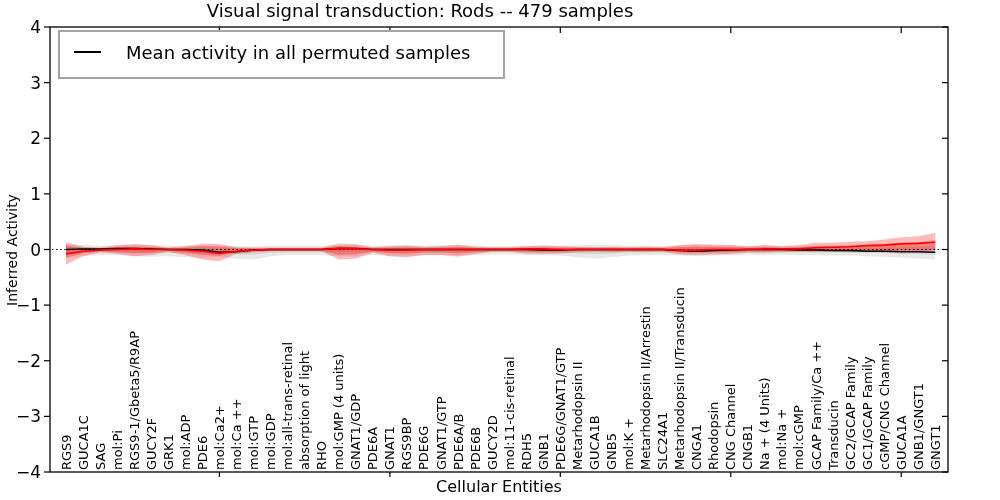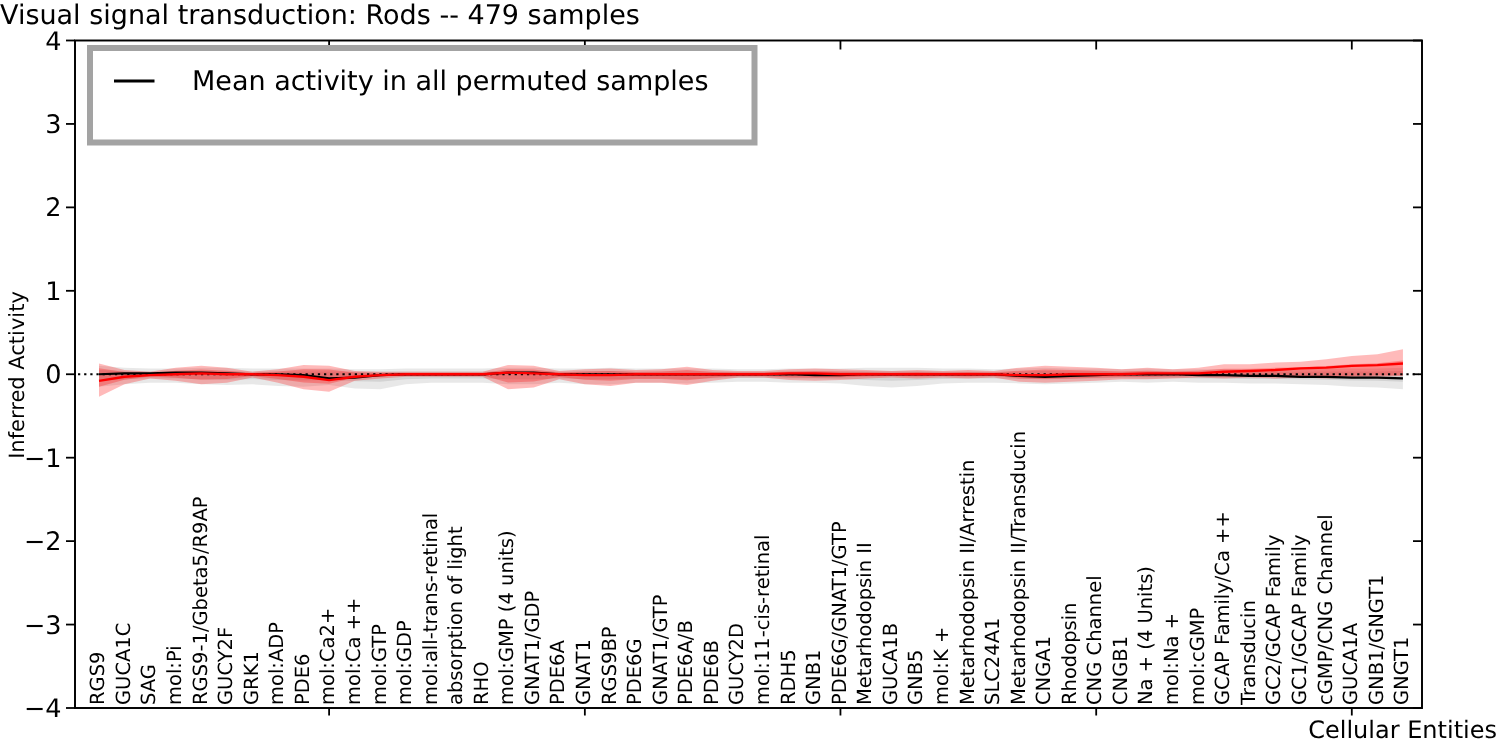--- a/index.html
+++ b/index.html
@@ -1,26 +1,26 @@
 <!DOCTYPE html>
 <html><head>
 <meta charset="utf-8">
 <style>
   html,body{margin:0;padding:0;background:#fff;}
   .fig{position:relative;width:1000px;height:500px;background:#fff;overflow:hidden;
        font-family:"DejaVu Sans","Liberation Sans",sans-serif;color:#000;}
   svg{position:absolute;left:0;top:0;}
   svg text{font-family:"DejaVu Sans","Liberation Sans",sans-serif;fill:#000;}
-  .title{position:absolute;left:0;top:0;width:840px;text-align:left;
+  .title{position:absolute;left:0;top:0;width:840px;text-align:center;
          font-size:18px;line-height:22px;}
-  .xlab{position:absolute;left:0;top:477px;width:998px;text-align:right;font-size:16px;}
+  .xlab{position:absolute;left:0;top:477px;width:998px;text-align:center;font-size:16px;}
   .ylab{position:absolute;left:12px;top:250px;white-space:nowrap;font-size:14px;
         transform:translate(-50%,-50%) rotate(-90deg);}
-  .legend{position:absolute;left:58px;top:30px;width:447px;height:67px;
-          background:#fff;border:4px solid #a3a3a3;box-sizing:border-box;
+  .legend{position:absolute;left:58px;top:30px;width:447px;height:49px;
+          background:#fff;border:2px solid #a3a3a3;box-sizing:border-box;
           padding:6px 0 0 14px;}
   .lrow{display:flex;align-items:center;height:28px;}
   .lline{display:inline-block;width:27px;height:2px;margin-right:25px;flex:0 0 auto;}
   .ltext{font-size:18px;white-space:nowrap;}
 </style>
 </head>
 <body>
 
 <div class="fig">
   <svg id="plot" width="1000" height="500">

